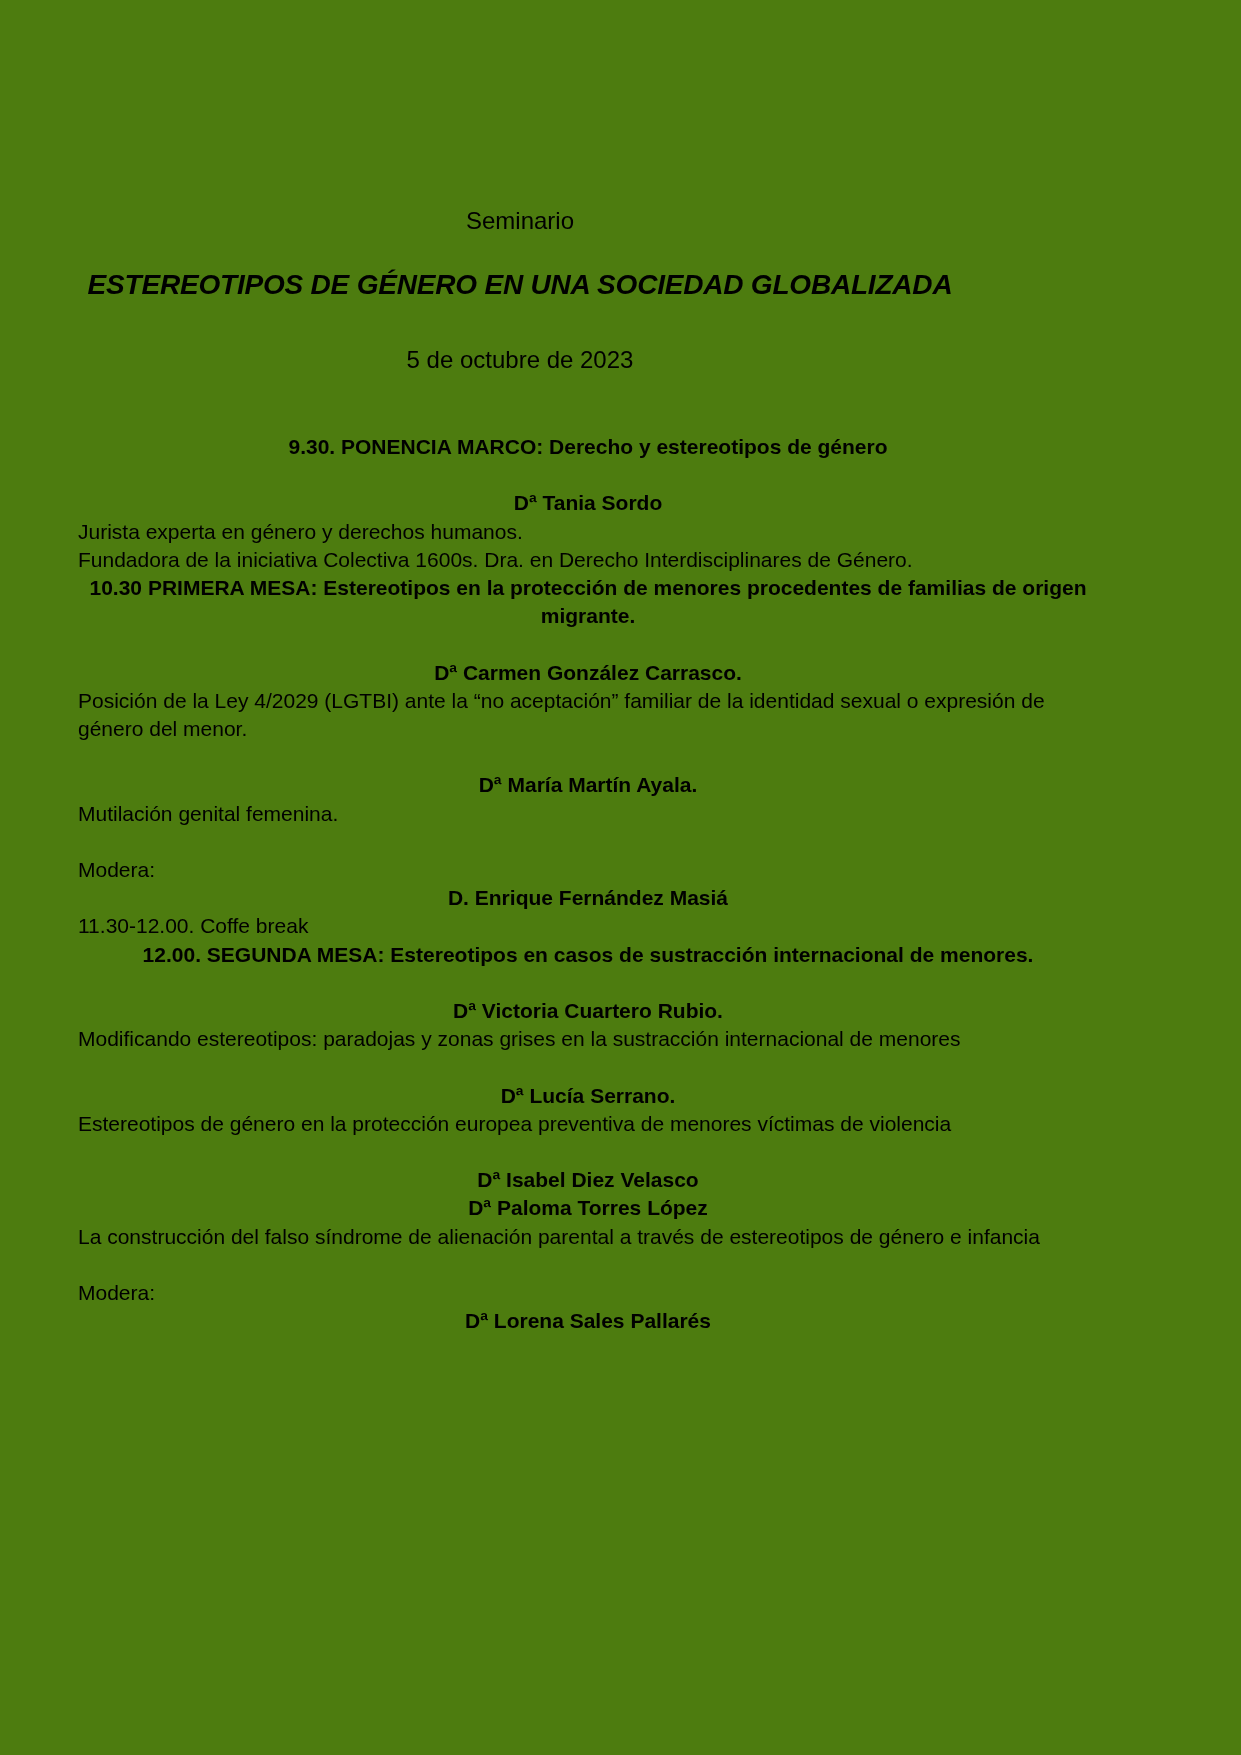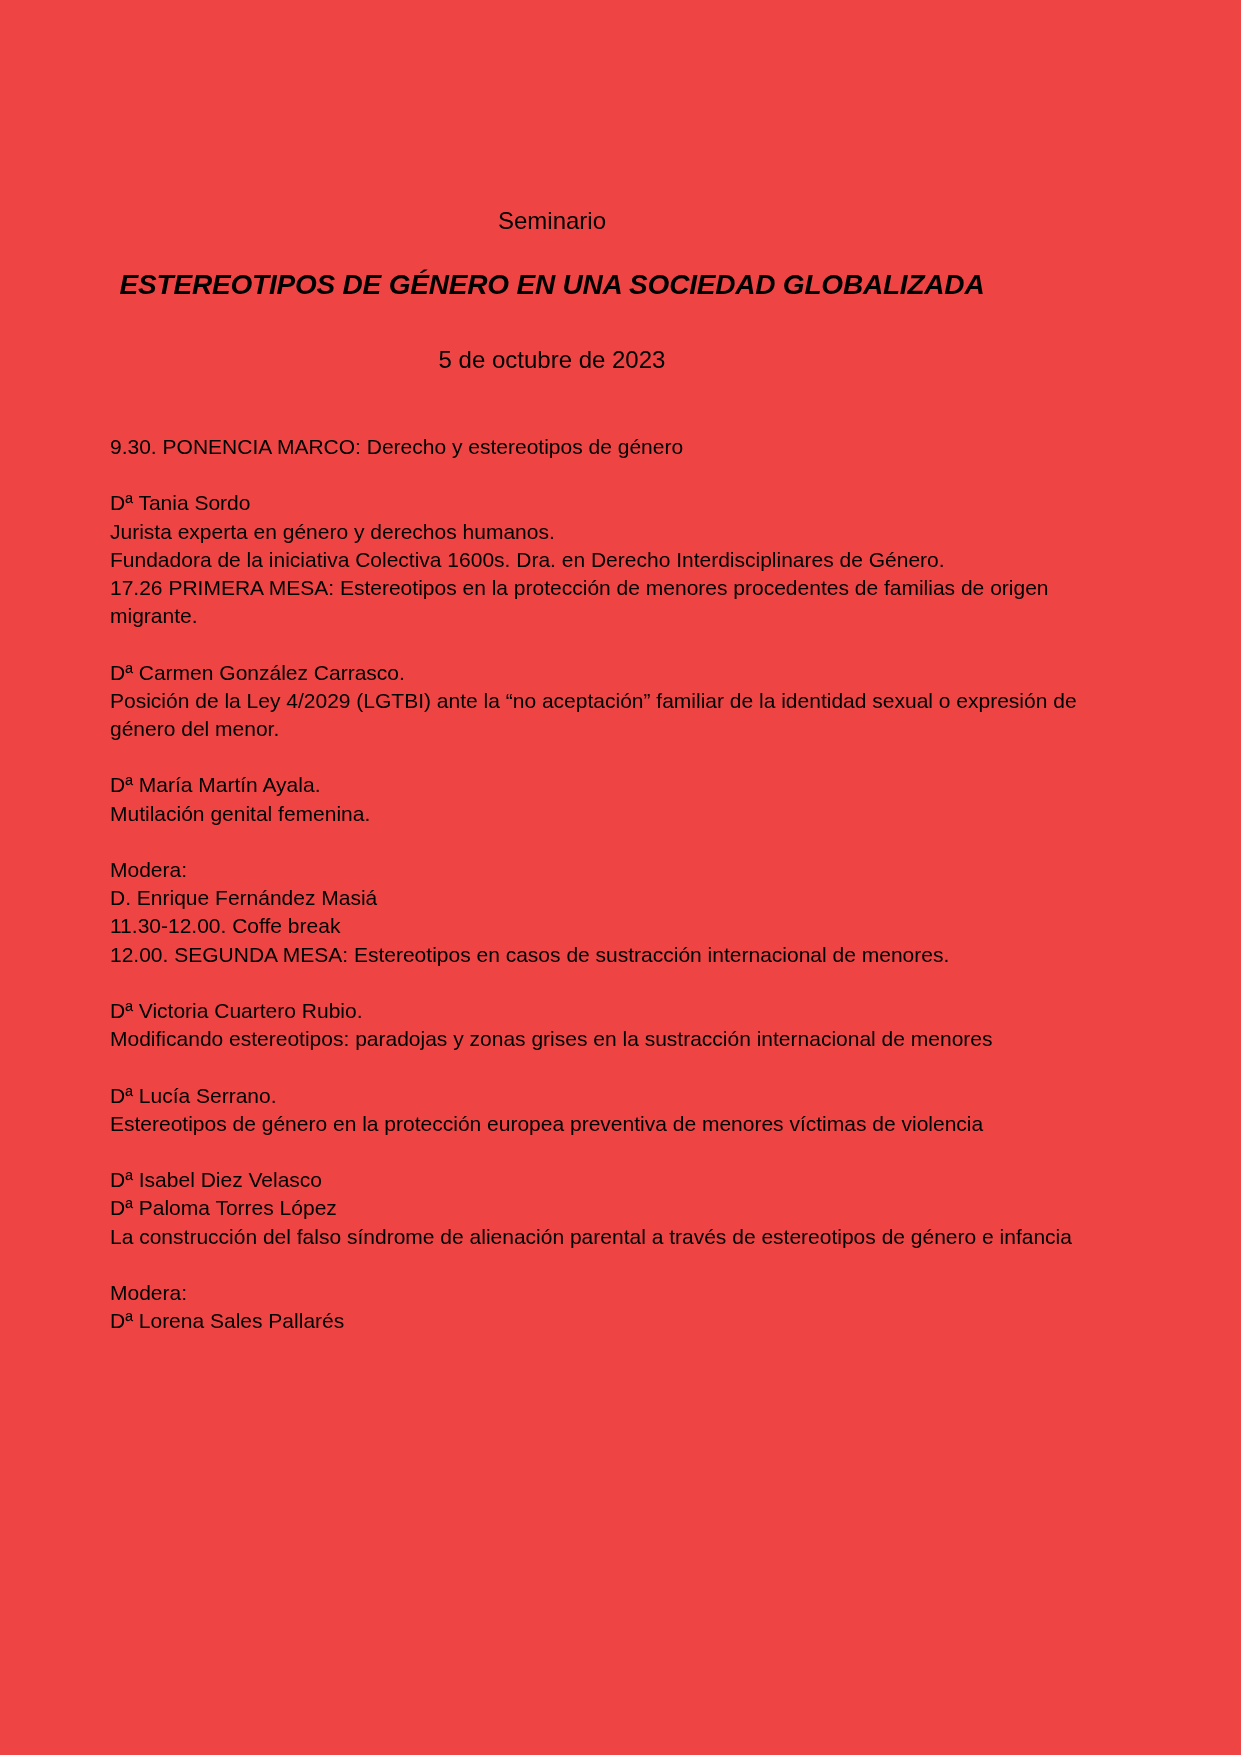--- a/index.html
+++ b/index.html
@@ -4,25 +4,25 @@
 <style>
   html, body {
     margin: 0;
     padding: 0;
     background: #ffffff;
   }
   .page {
     position: relative;
     width: 1241px;
     height: 1755px;
-    background: #ef4444;
+    background: #4d7c0f;
     color: #000000;
     font-family: "Liberation Sans", sans-serif;
     box-sizing: border-box;
-    padding: 205px 0 0 110px;
+    padding: 205px 0 0 78px;
     overflow: hidden;
   }
   
   .doc-header {
     width: 884px;
     text-align: center;
   }
   .kicker {
     font-size: 24px;
     line-height: 32px;
@@ -54,21 +54,22 @@
   .doc-body p {
     margin: 0;
   }
   .block {
     margin-top: 28.2px;
   }
   .block:first-child {
     margin-top: 0;
   }
   .bold {
-    font-weight: normal;
+    font-weight: bold;
+    text-align: center;
   }
 </style>
 </head>
 <body>
 
 <div class="page">
 
   <header class="doc-header">
     <p class="kicker">Seminario</p>
     <h1 class="title">ESTEREOTIPOS DE GÉNERO EN UNA SOCIEDAD GLOBALIZADA</h1>
@@ -78,21 +79,21 @@
   <main class="doc-body">
 
     <p class="block bold">9.30. PONENCIA MARCO: Derecho y estereotipos de género</p>
 
     <div class="block">
       <p class="bold">Dª Tania Sordo</p>
       <p>Jurista experta en género y derechos humanos.</p>
       <p>Fundadora de la iniciativa Colectiva 1600s. Dra. en Derecho Interdisciplinares de Género.</p>
     </div>
 
-    <p class="block bold">17.26 PRIMERA MESA: Estereotipos en la protección de menores procedentes de familias de origen migrante.</p>
+    <p class="block bold">10.30 PRIMERA MESA: Estereotipos en la protección de menores procedentes de familias de origen migrante.</p>
 
     <div class="block">
       <p class="bold">Dª Carmen González Carrasco.</p>
       <p>Posición de la Ley 4/2029 (LGTBI) ante la “no aceptación” familiar de la identidad sexual o expresión de género del menor.</p>
     </div>
 
     <div class="block">
       <p class="bold">Dª María Martín Ayala.</p>
       <p>Mutilación genital femenina.</p>
     </div>

